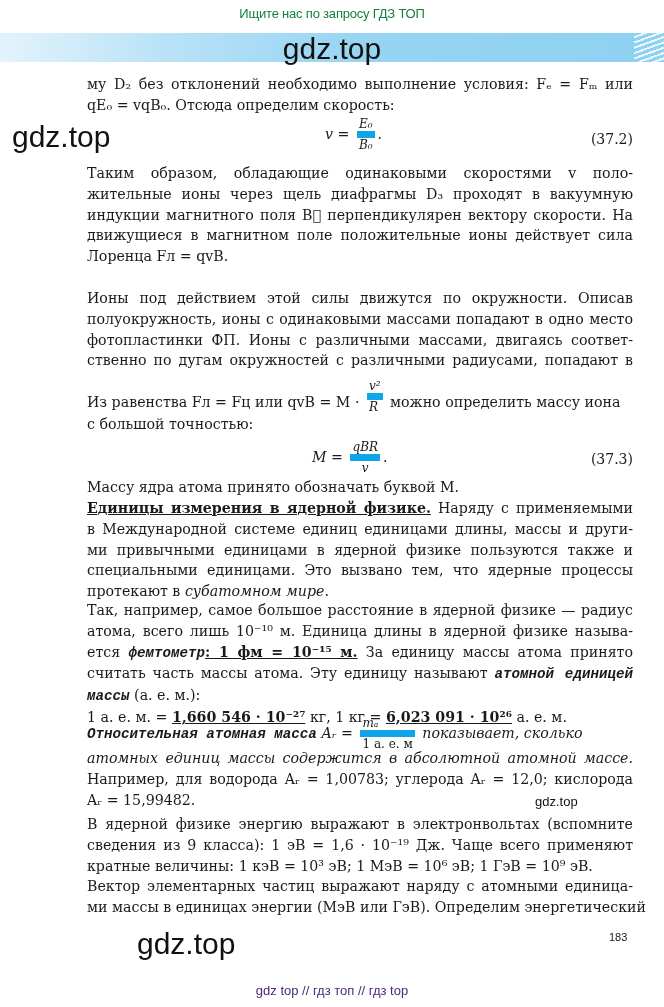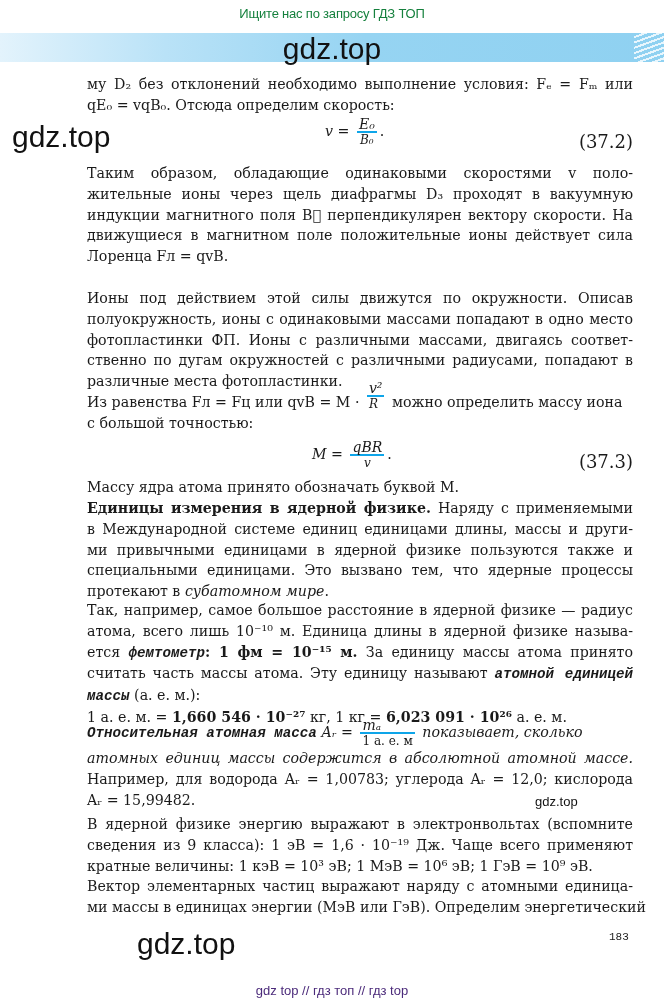--- a/index.html
+++ b/index.html
@@ -20,39 +20,39 @@
     background: repeating-linear-gradient(160deg, #8fd1f1 0px, #8fd1f1 3px, #e8f6fd 3px, #e8f6fd 5px);
   }
   .banner-logo {
     position: absolute; top: 34px; left: 0; width: 664px; text-align: center;
     font-family: "Liberation Sans", sans-serif; font-size: 30px; color: #111; line-height: 1;
   }
   .wm { position: absolute; font-family: "Liberation Sans", sans-serif; color: #111; line-height: 1; }
   .wm-left { top: 122px; left: 12px; font-size: 30px; }
   .wm-small { top: 795px; left: 535px; font-size: 13px; }
   .wm-bottom { top: 929px; left: 137px; font-size: 30px; }
-  .page-num { position: absolute; top: 931px; left: 609px; font-size: 11px; font-family: Liberation Mono, monospace; }
+  .page-num { position: absolute; top: 931px; left: 609px; font-size: 11px; font-family: Liberation Sans, sans-serif; }
   .bottom-links {
     position: absolute; top: 983px; left: 0; width: 664px; text-align: center;
     font-family: "Liberation Sans", sans-serif; font-size: 13px; color: #4b2a7a;
   }
   .text {
     position: absolute; left: 87px; width: 546px; font-size: 14.2px; line-height: 20.8px;
     text-align: justify; text-align-last: auto;
   }
   .line { display: block; white-space: nowrap; text-align-last: justify; text-align: justify; }
   .line.last { text-align-last: left; }
   i, .it { font-style: italic; }
-  b { font-weight: bold; }
+  b { font-weight: bold; text-decoration: underline; }
   .bi { font-weight: bold; font-style: italic; font-family: Liberation Mono, monospace; }
   .formula { position: absolute; font-size: 14.2px; }
   .frac { display: inline-block; vertical-align: middle; text-align: center; margin: 0 3px; }
-  .frac .num { display: block; border-bottom: 2px solid #0ea5e9; padding: 0 2px; font-size: 14px; line-height: 14px; }
+  .frac .num { display: block; border-bottom: 7px solid #0ea5e9; padding: 0 2px; font-size: 12px; line-height: 14px; }
   .frac .den { display: block; padding: 0 2px; font-size: 12px; line-height: 14px; }
-  .eqnum { position: absolute; right: 31px; font-size: 18px; }
+  .eqnum { position: absolute; right: 31px; font-size: 14px; }
 </style>
 </head>
 <body>
 
 <div class="top-ad">Ищите нас по запросу ГДЗ ТОП</div>
 <div class="banner">
   <div class="banner-stripes"></div>
 </div>
 <div class="banner-logo">gdz.top</div>
 
@@ -80,21 +80,20 @@
   <span class="line">индукции магнитного поля B⃗ перпендикулярен вектору скорости. На</span>
   <span class="line">движущиеся в магнитном поле положительные ионы действует сила</span>
   <span class="line last">Лоренца Fл = qvB.</span>
 </div>
 
 <div class="text" style="top:288px;">
   <span class="line">Ионы под действием этой силы движутся по окружности. Описав</span>
   <span class="line">полуокружность, ионы с одинаковыми массами попадают в одно место</span>
   <span class="line">фотопластинки ФП. Ионы с различными массами, двигаясь соответ-</span>
   <span class="line">ственно по дугам окружностей с различными радиусами, попадают в</span>
-  <span class="line last">различные места фотопластинки.</span>
 </div>
 
 <div class="text" style="top:392px;">
   <span class="line" style="text-align-last:left;">
     <span>Из равенства Fл = Fц или qvB = M ·</span>
     <span class="frac" style="margin-top:-14px;">
       <span class="num it">v²</span>
       <span class="den it">R</span>
     </span>
     <span>можно определить массу иона</span>

